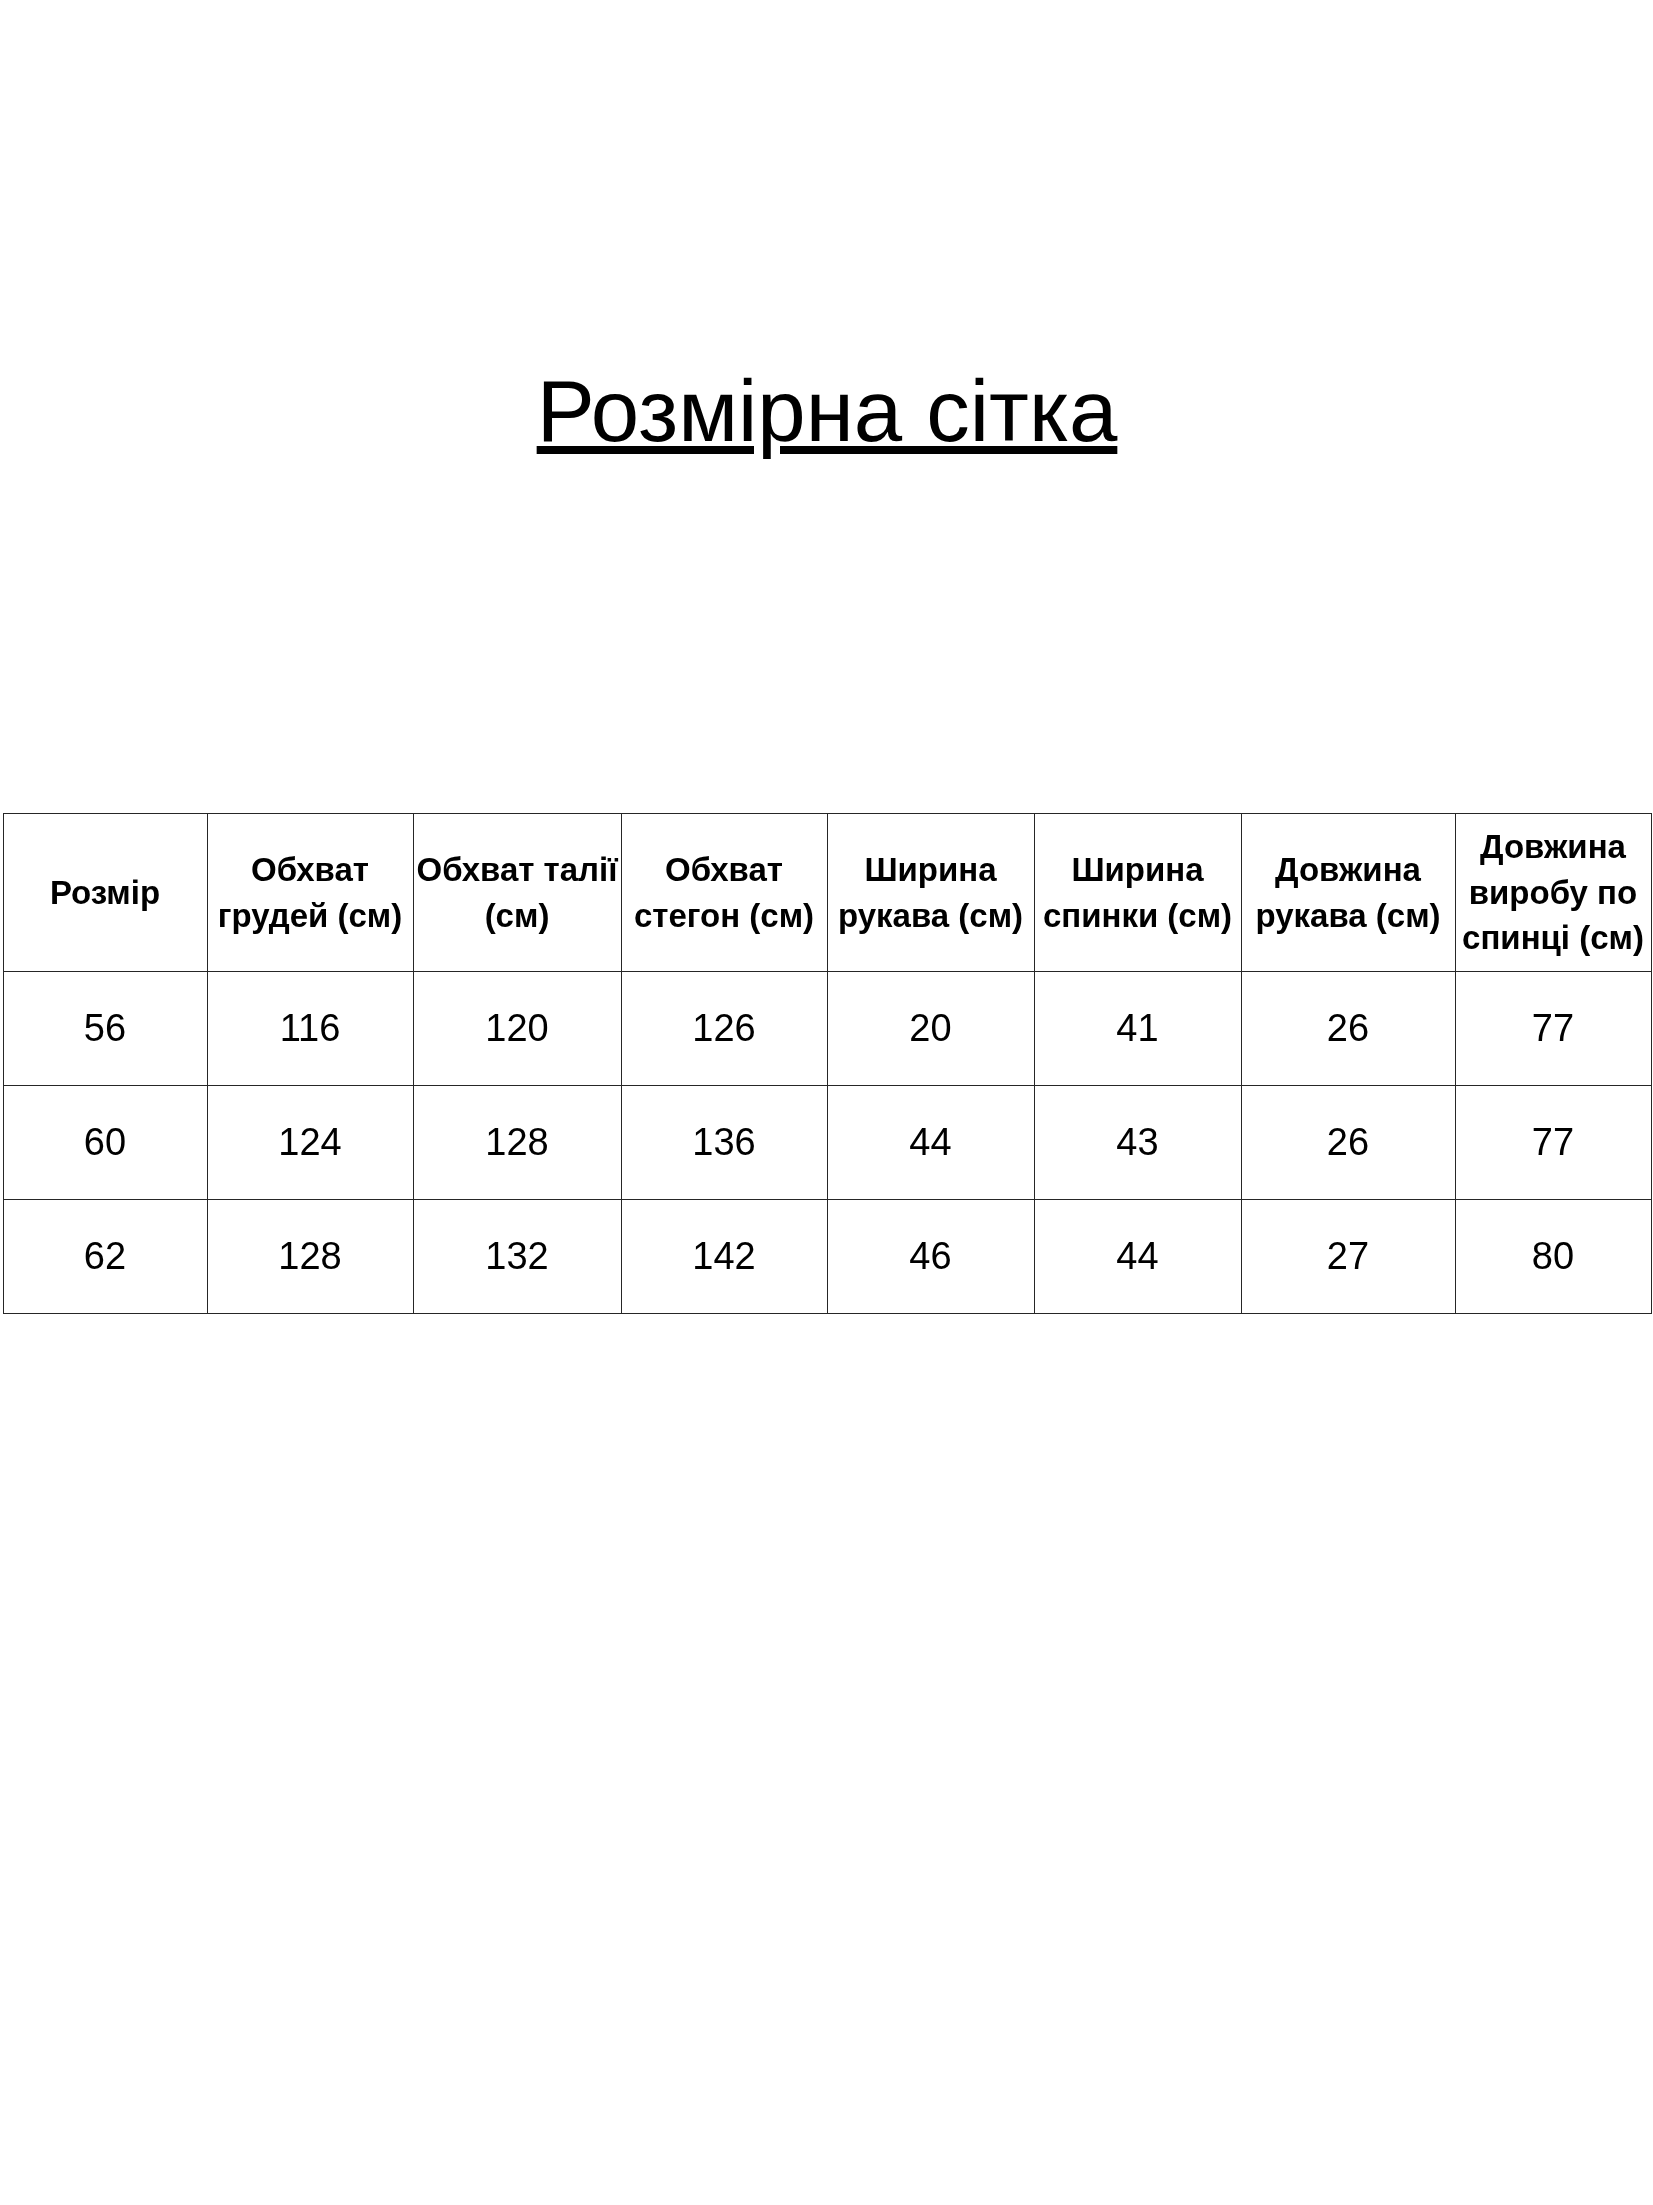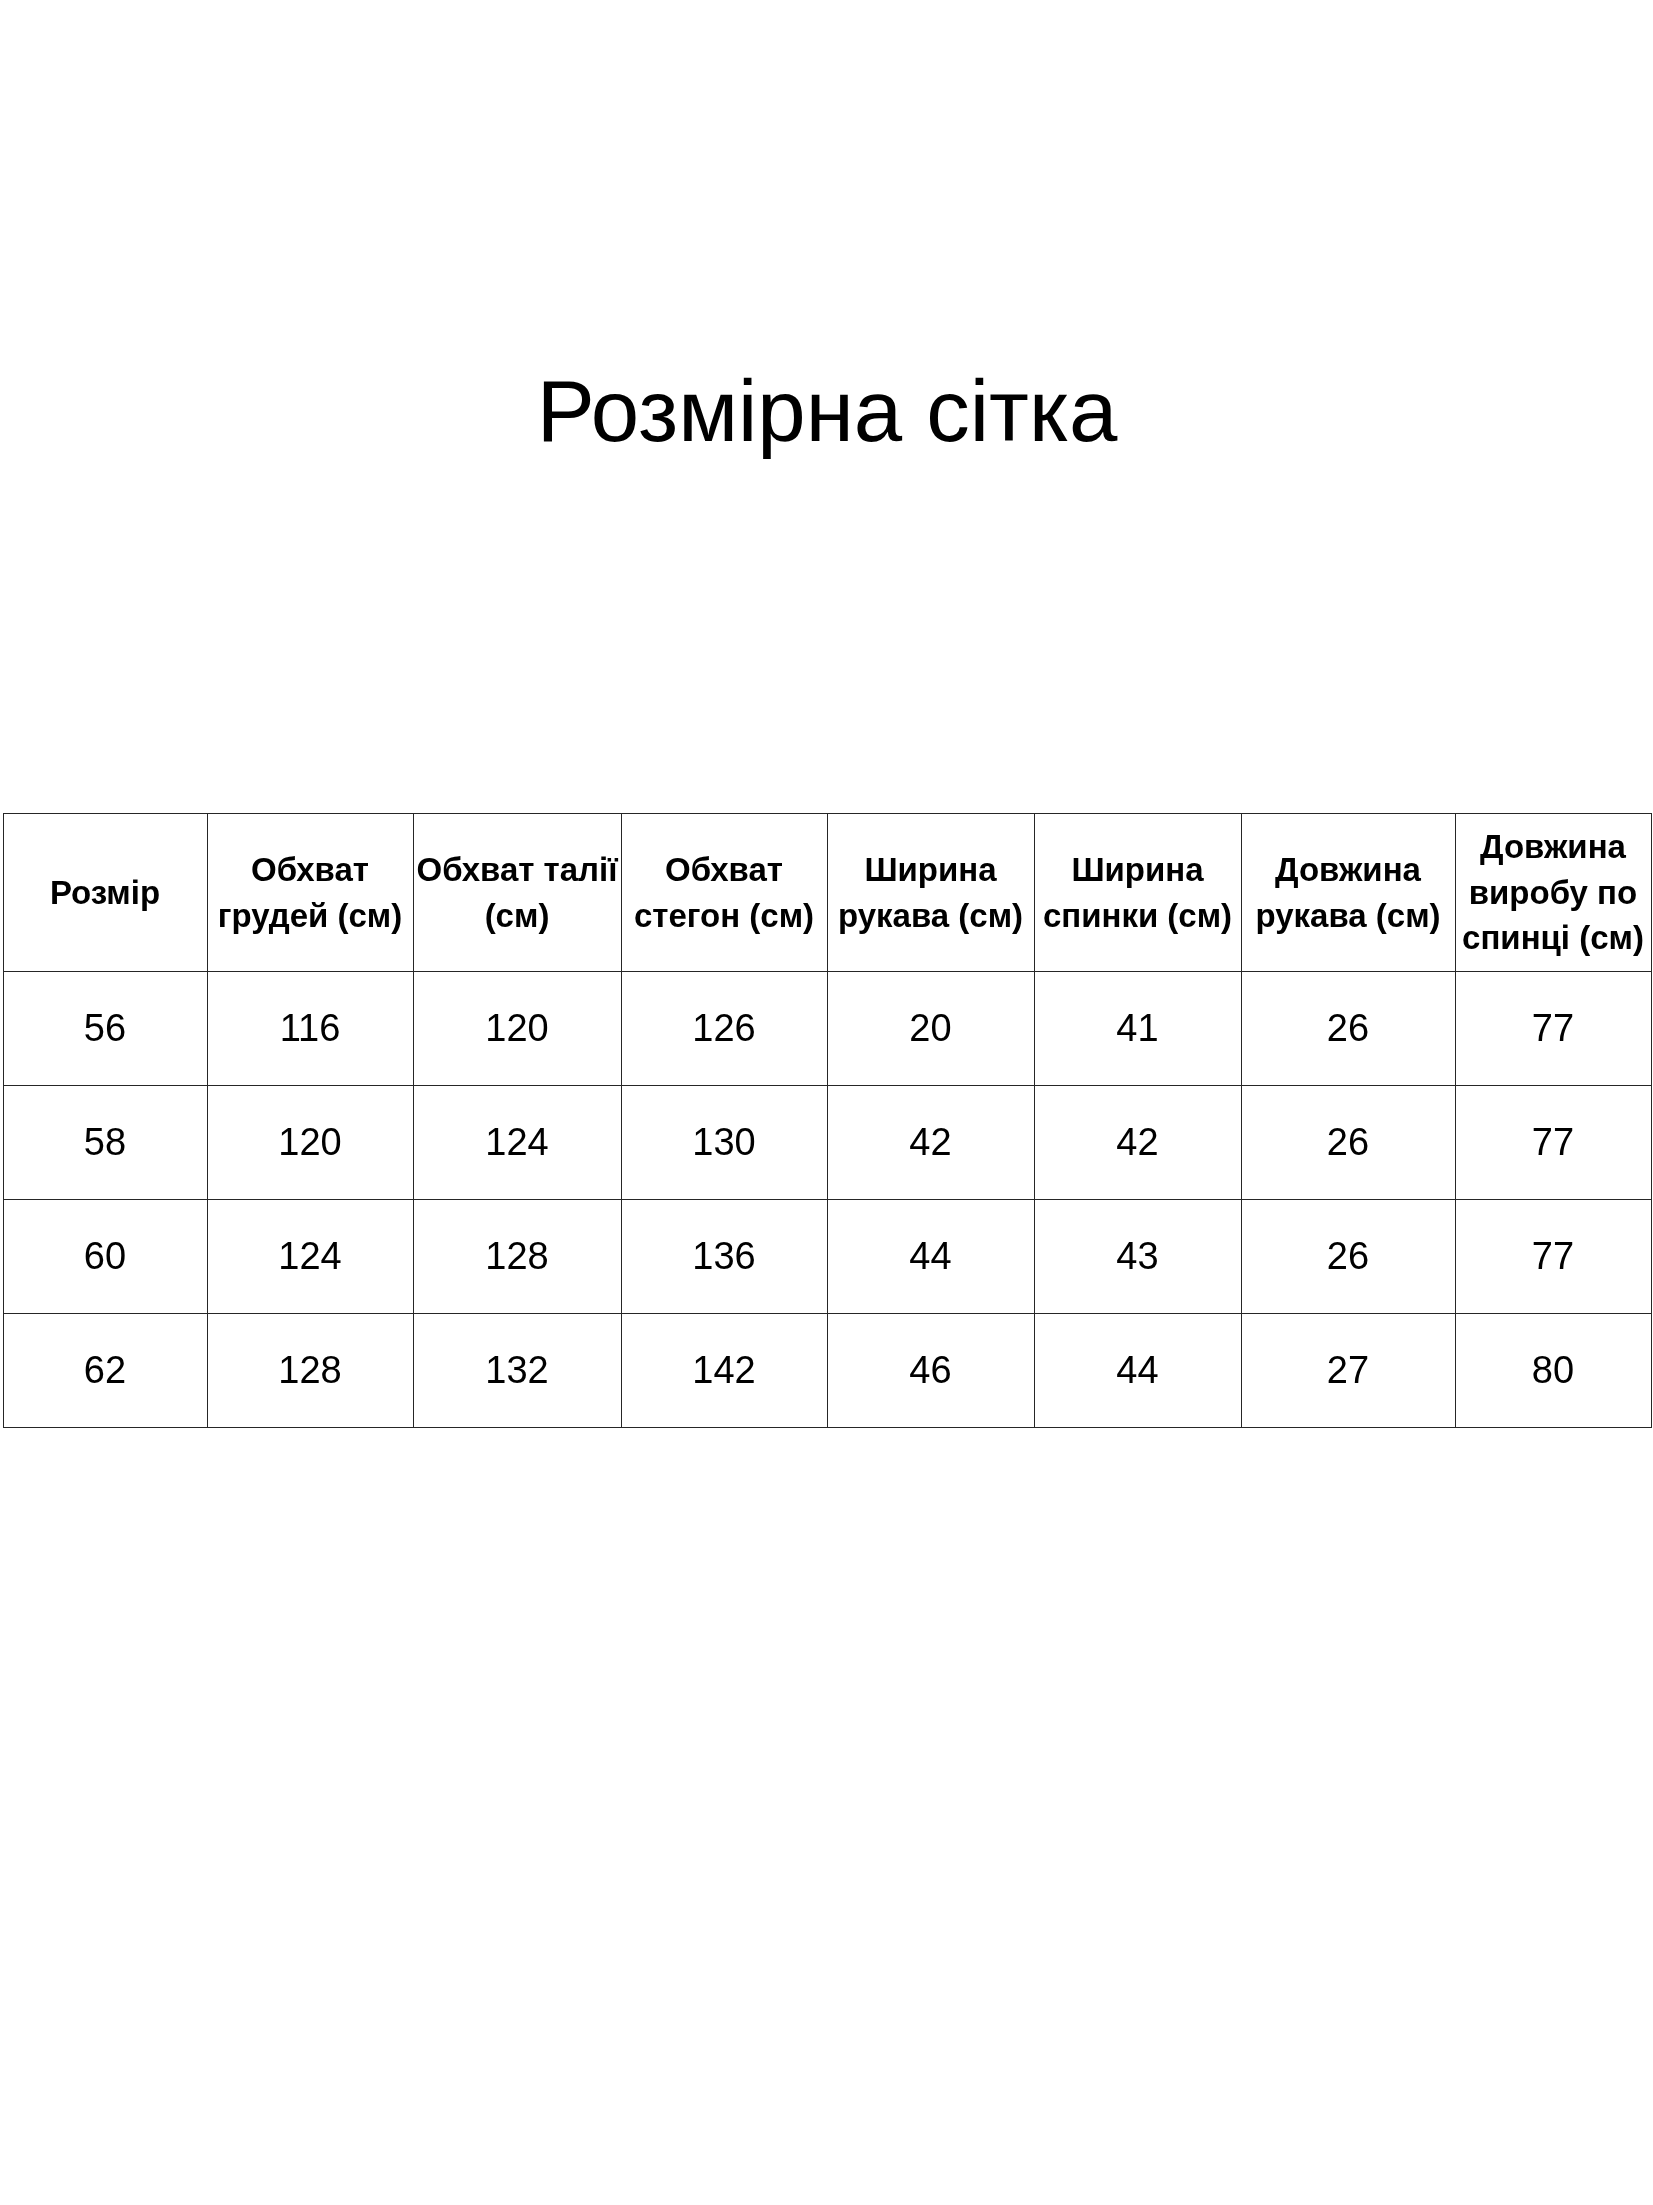--- a/index.html
+++ b/index.html
@@ -19,20 +19,21 @@
     position: absolute;
     top: 301px;
     left: 0;
     width: 100%;
     text-align: center;
     font-size: 87px;
     font-weight: 400;
     letter-spacing: 0px;
     line-height: 1.2;
     color: #000000;
+    text-decoration: underline;
   }
   table.size-table {
     position: absolute;
     top: 813px;
     left: 2.5px;
     width: 1649px;
     border-collapse: collapse;
     table-layout: fixed;
     background: #ffffff;
   }
@@ -96,30 +97,20 @@
         <td class="size">56</td>
         <td>116</td>
         <td>120</td>
         <td>126</td>
         <td>20</td>
         <td>41</td>
         <td>26</td>
         <td>77</td>
       </tr>
       <tr>
-        <td class="size">58</td>
-        <td>120</td>
-        <td>124</td>
-        <td>130</td>
-        <td>42</td>
-        <td>42</td>
-        <td>26</td>
-        <td>77</td>
-      </tr>
-      <tr>
         <td class="size">60</td>
         <td>124</td>
         <td>128</td>
         <td>136</td>
         <td>44</td>
         <td>43</td>
         <td>26</td>
         <td>77</td>
       </tr>
       <tr>

